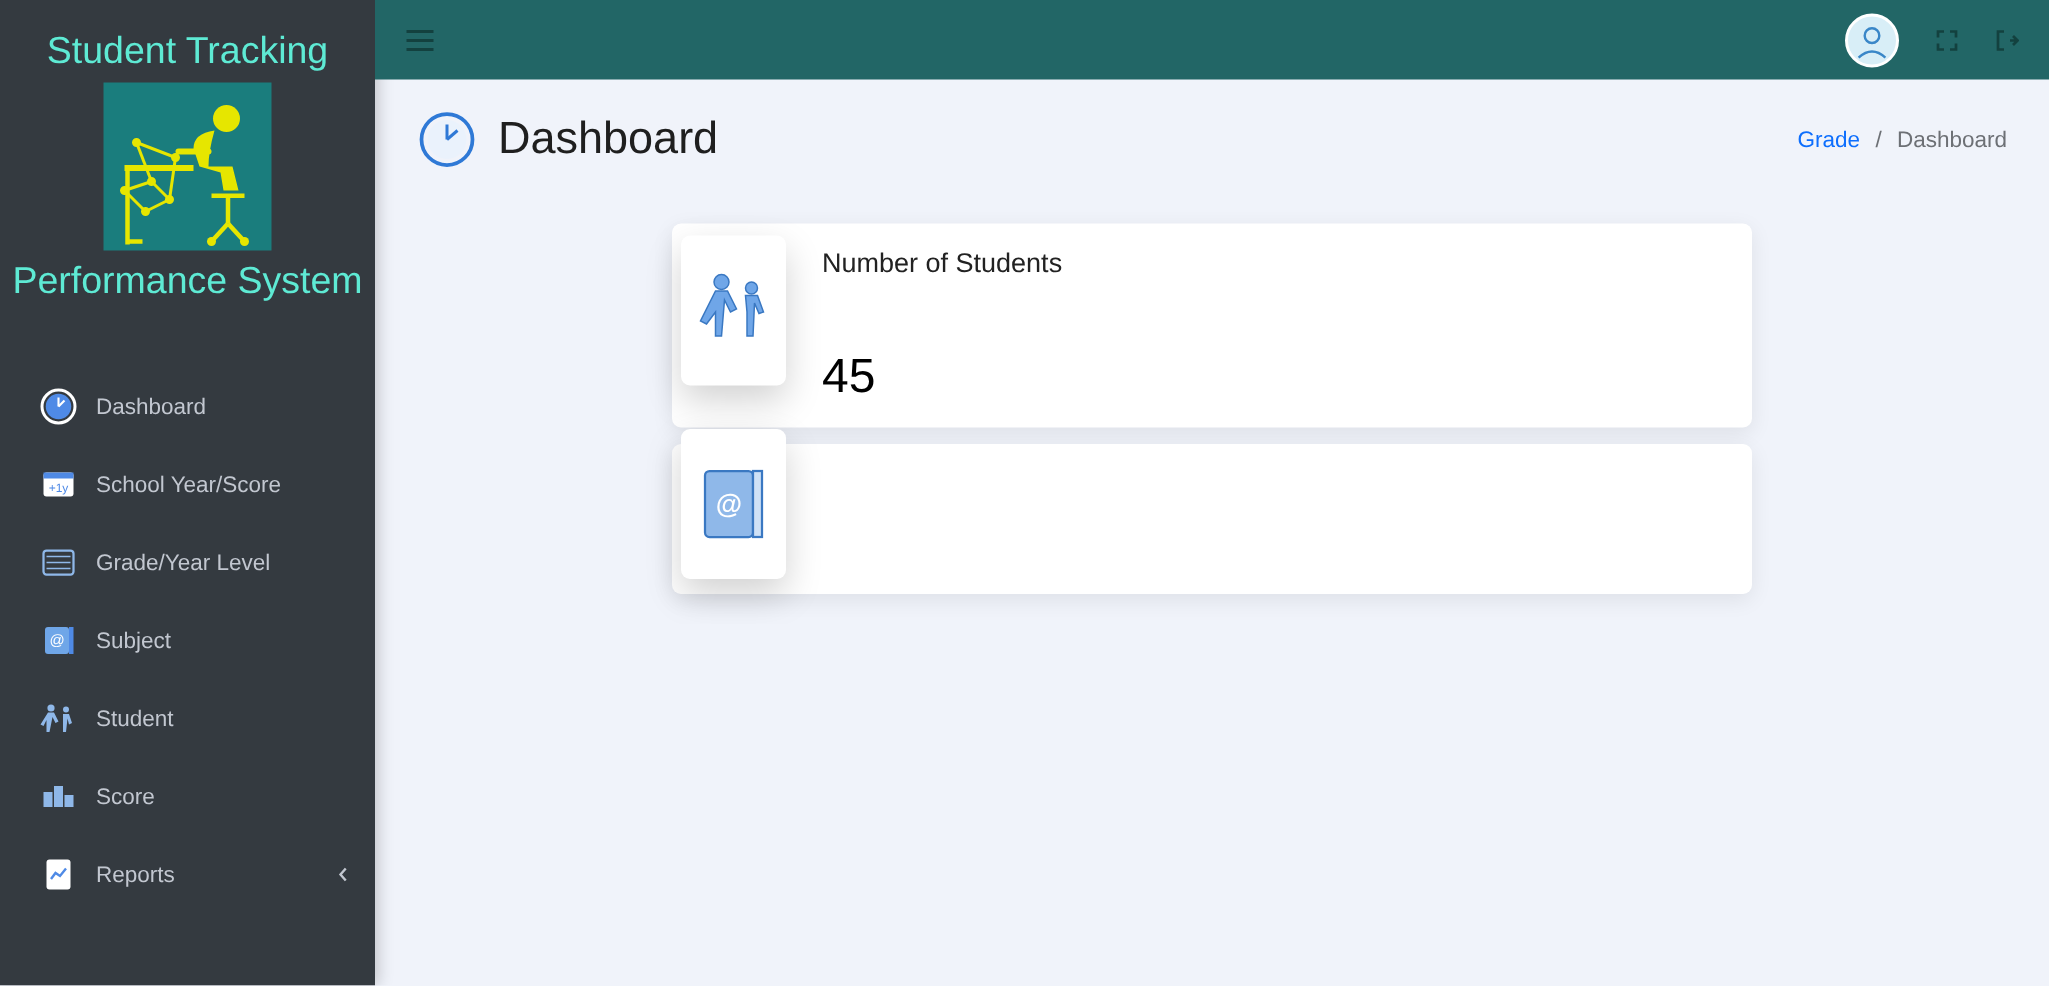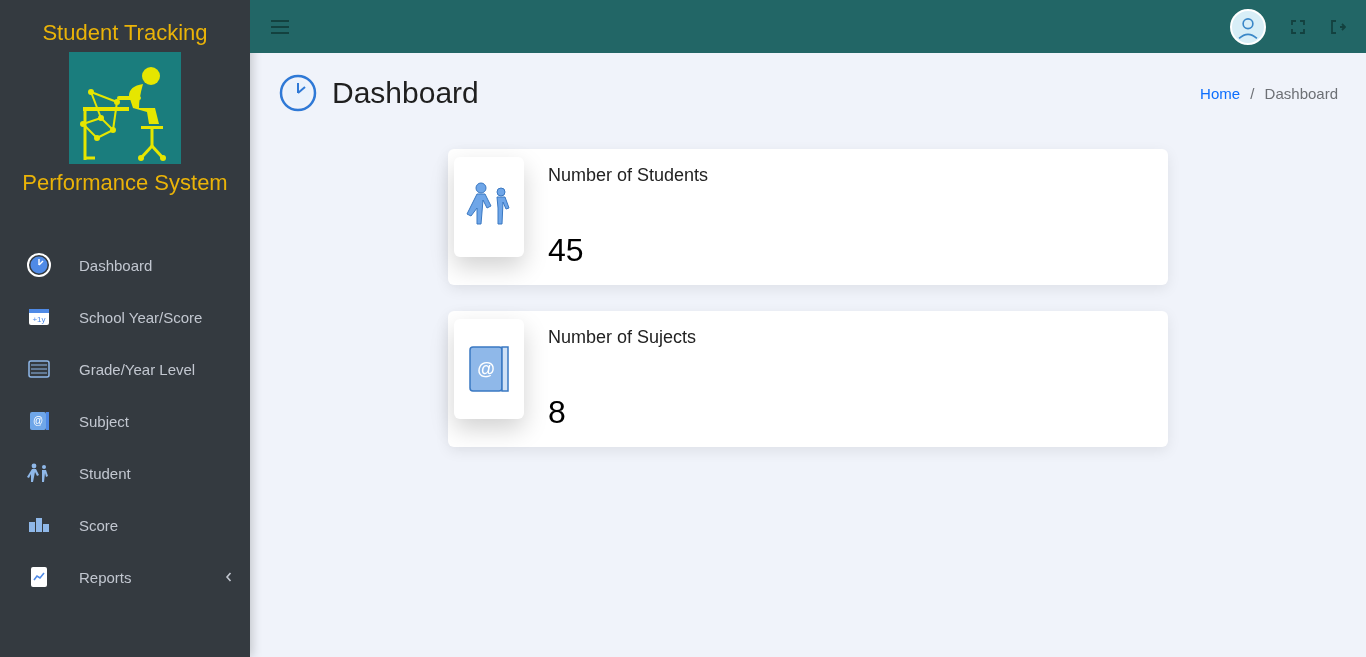--- a/index.html
+++ b/index.html
@@ -20,23 +20,23 @@
       height: 100%;
       flex-shrink: 0;
       box-shadow: 2px 0 10px rgba(0,0,0,.2);
     }
     .brand {
       padding: 20px 6px 12px;
       text-align: center;
     }
     .brand-top, .brand-bottom {
       font-family: Verdana, Geneva, sans-serif;
-      font-size: 22px;
+      font-size: 25px;
       letter-spacing: 0px;
-      color: #eab308;
+      color: #5eead4;
       font-weight: 400;
     }
     .brand-logo {
       margin: 6px auto;
       width: 112px;
       height: 112px;
       background: #1a7d7d;
       position: relative;
     }
     .brand-logo svg { position: absolute; inset: 0; }
@@ -49,21 +49,21 @@
       color: #c2c7d0;
       font-size: 15px;
       cursor: pointer;
       border-radius: 4px;
       margin: 2px 6px;
       position: relative;
     }
     .nav-item .nav-icon {
       width: 26px;
       height: 26px;
-      margin-right: 27px;
+      margin-right: 12px;
       flex-shrink: 0;
     }
     .nav-chevron {
       position: absolute;
       right: 10px;
       top: 50%;
       transform: translateY(-50%);
       width: 10px; height: 10px;
       color:#c2c7d0;
     }
@@ -101,21 +101,21 @@
       justify-content: space-between;
       margin-bottom: 36px;
     }
     .page-title-wrap { display:flex; align-items:center; gap:14px; }
     .page-title-wrap h1 { font-size: 30px; font-weight: 400; color:#1f1f1f; }
     .title-icon { width:40px; height:40px; }
     .breadcrumb { font-size: 15px; color:#6d7075; }
     .breadcrumb a { color:#0d6efd; text-decoration:none; }
     .breadcrumb .sep { padding: 0 6px; color:#6d7075; }
 
-    .cards { max-width: 720px; margin: 0 auto; display:flex; flex-direction:column; gap:26px; }
+    .cards { max-width: 720px; margin: 0 auto; display:flex; flex-direction:column; gap:11px; }
     .stat-card {
       background: #fff;
       border-radius: 6px;
       box-shadow: 0 4px 14px rgba(0,0,0,.08);
       padding: 16px 20px 16px 16px;
       display: flex;
       align-items: center;
       gap: 24px;
     }
     .stat-icon-box {
@@ -305,21 +305,21 @@
           <svg viewBox="0 0 40 40">
               <circle cx="20" cy="20" r="17" fill="none" stroke="#2f79d6" stroke-width="2.5"></circle>
               <circle cx="20" cy="20" r="13" fill="#eaf2fc"></circle>
               <line x1="20" y1="20" x2="20" y2="10" stroke="#2f79d6" stroke-width="2"></line>
               <line x1="20" y1="20" x2="27" y2="14" stroke="#2f79d6" stroke-width="2"></line>
             </svg>
         </span>
         <h1>Dashboard</h1>
       </div>
       <div class="breadcrumb">
-        <a href="#">Home</a>
+        <a href="#">Grade</a>
         <span class="sep">/</span>
         <span>Dashboard</span>
       </div>
     </div>
 
     <div class="cards">
 
       <div class="stat-card">
         <div class="stat-icon-box">
           <span>
@@ -342,21 +342,17 @@
       <div class="stat-card">
         <div class="stat-icon-box">
           <span>
             <svg width="46" height="52" viewBox="0 0 46 52">
                 <rect x="4" y="4" width="32" height="44" rx="3" fill="#8fb8e9" stroke="#3a78c2" stroke-width="1.5"></rect>
                 <rect x="36" y="4" width="6" height="44" fill="#cfe1f6" stroke="#3a78c2" stroke-width="1.5"></rect>
                 <text x="20" y="32" font-size="18" text-anchor="middle" fill="#fff" font-weight="bold">@</text>
               </svg>
           </span>
         </div>
-        <div class="stat-text">
-          <h3>Number of Sujects</h3>
-          <div class="value">8</div>
-        </div>
       </div>
 
     </div>
   </div>
 </div>
 
 </body></html>

